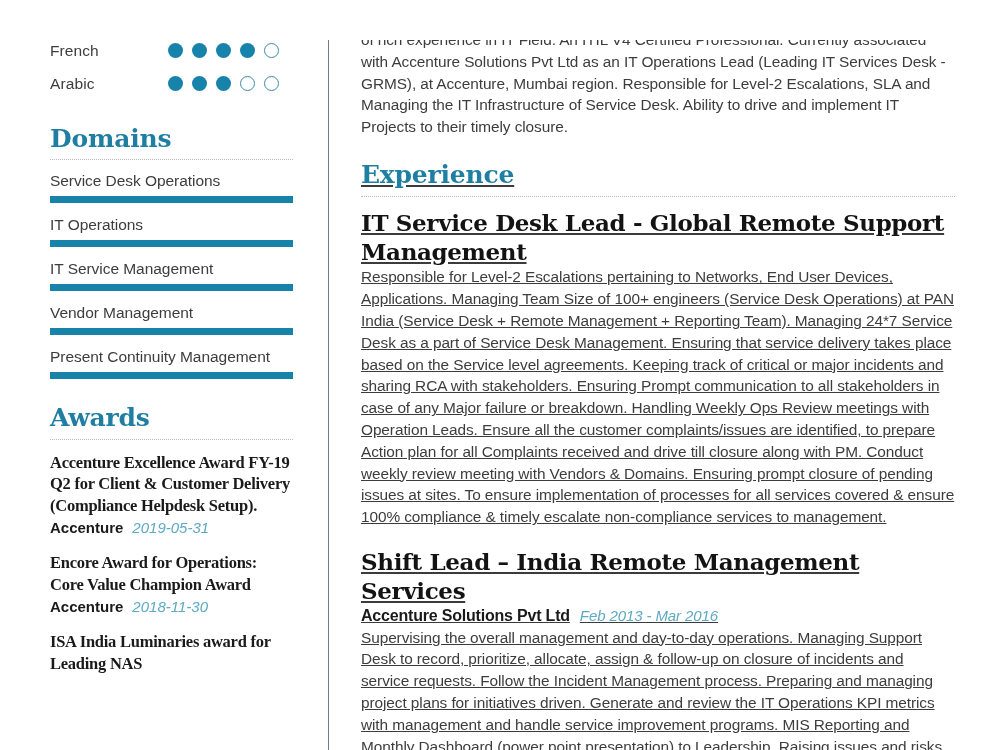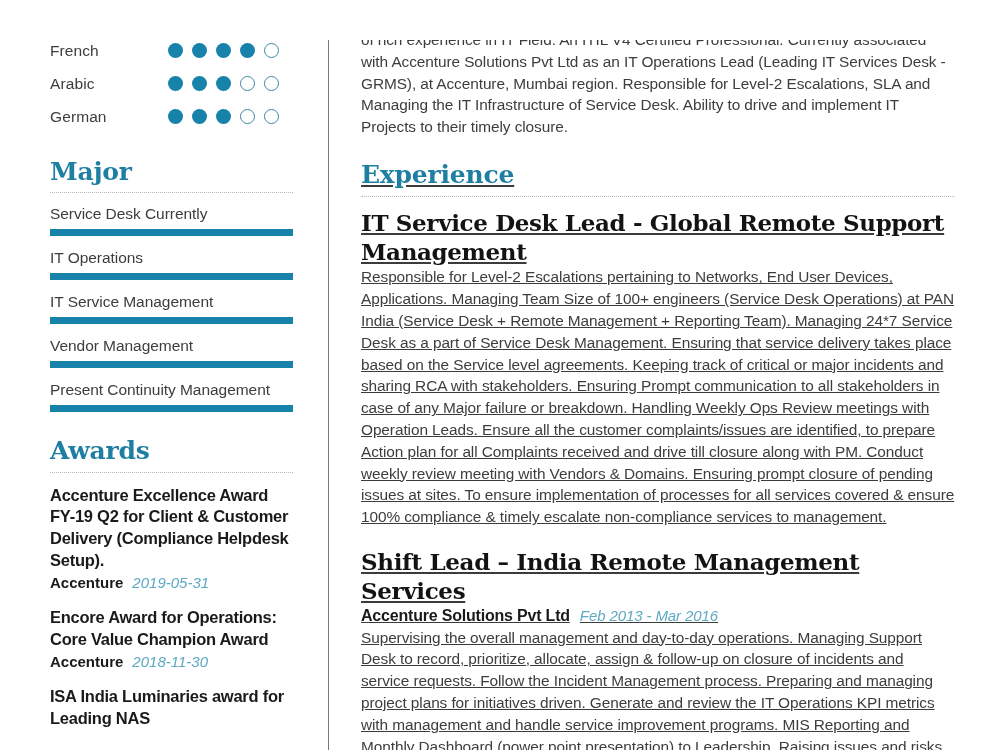--- a/index.html
+++ b/index.html
@@ -103,21 +103,21 @@
     background: #e6e6e6;
   }
   .skill-fill {
     height: 7px;
     background: #1783ab;
   }
 
   
   .award { margin-bottom: 16px; }
   .award-title {
-    font-family: Liberation Sans, sans-serif;
+    font-family: Liberation Serif, serif;
     font-weight: bold;
     font-size: 16.5px;
     line-height: 1.33;
     color: #1a1a1a;
     letter-spacing: -0.25px;
   }
   .award-meta {
     margin-top: 2px;
     font-size: 15px;
     color: #1a1a1a;
@@ -212,38 +212,28 @@
       <div class="lang-row">
         <div class="lang-name">Arabic</div>
         <div class="dots">
           <span class="dot filled"></span>
           <span class="dot filled"></span>
           <span class="dot filled"></span>
           <span class="dot empty"></span>
           <span class="dot empty"></span>
         </div>
       </div>
-      <div class="lang-row">
-        <div class="lang-name">German</div>
-        <div class="dots">
-          <span class="dot filled"></span>
-          <span class="dot filled"></span>
-          <span class="dot filled"></span>
-          <span class="dot empty"></span>
-          <span class="dot empty"></span>
-        </div>
-      </div>
     </div>
 
     <div class="section">
-      <div class="sec-title">Major</div>
+      <div class="sec-title">Domains</div>
       <div class="dotted-rule"></div>
 
       <div class="skill">
-        <div class="skill-name">Service Desk Currently</div>
+        <div class="skill-name">Service Desk Operations</div>
         <div class="skill-track">
           <div class="skill-fill" style="width: 100%;"></div>
         </div>
       </div>
       <div class="skill">
         <div class="skill-name">IT Operations</div>
         <div class="skill-track">
           <div class="skill-fill" style="width: 100%;"></div>
         </div>
       </div>

